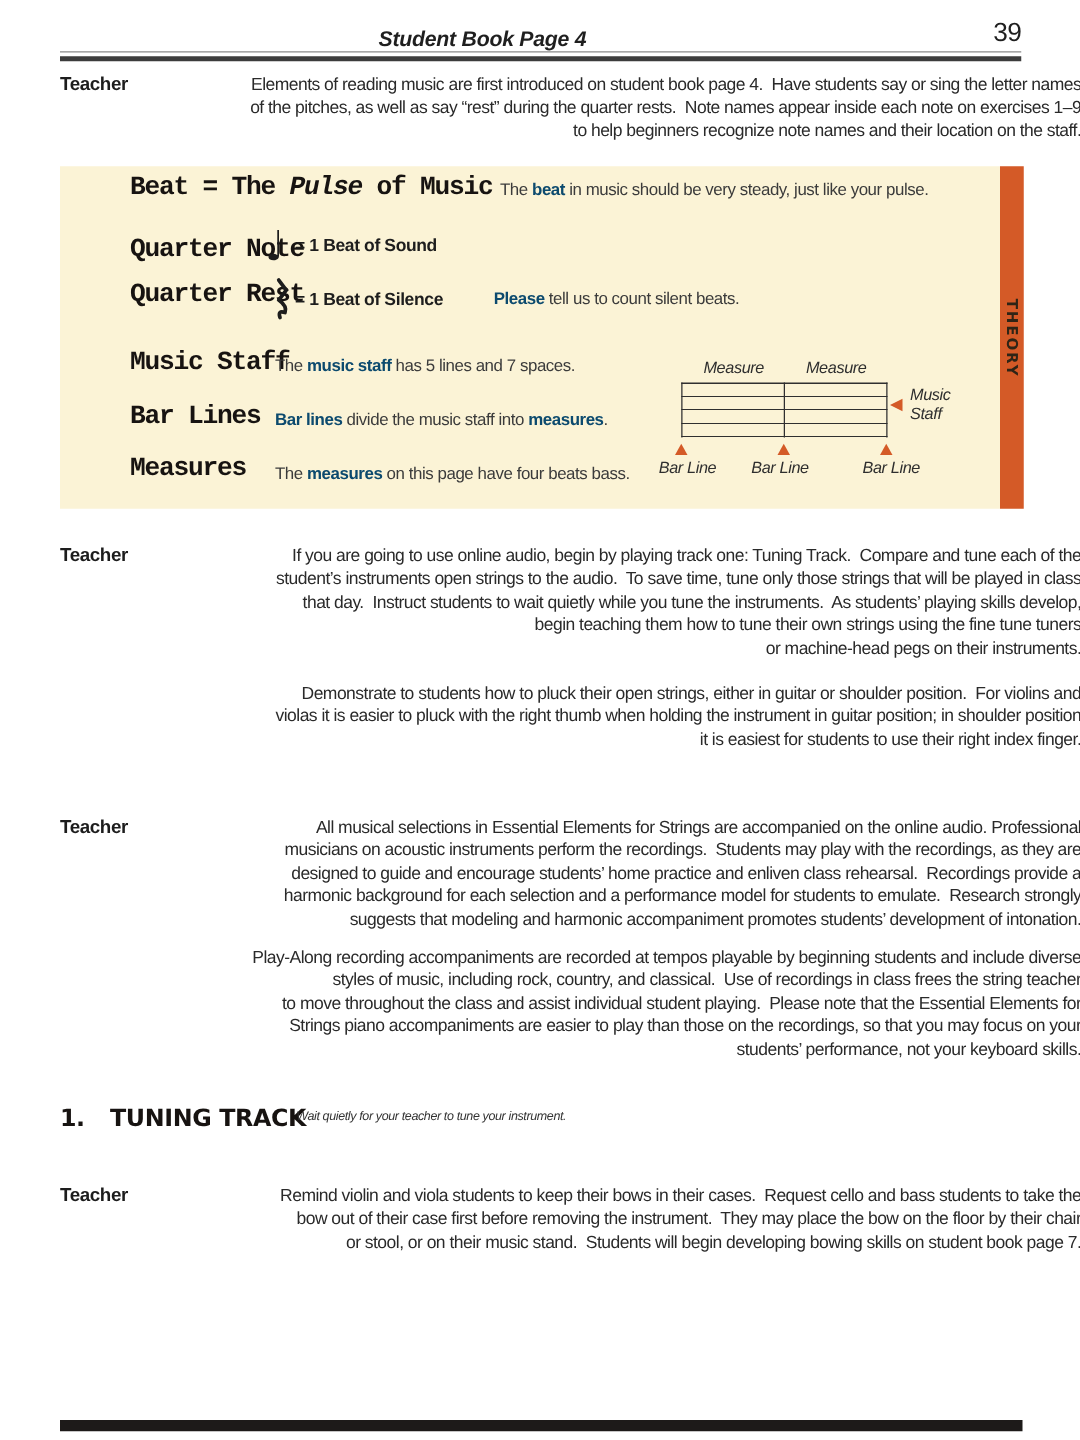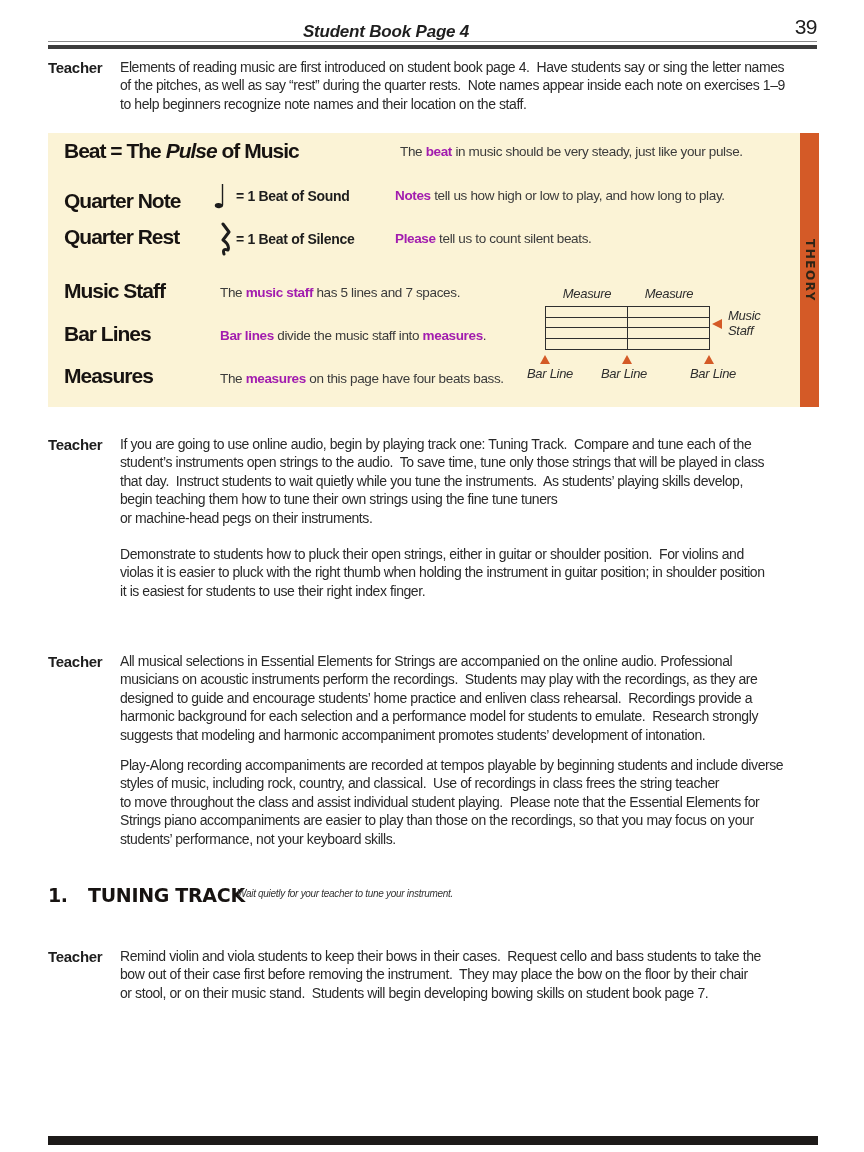--- a/index.html
+++ b/index.html
@@ -18,33 +18,33 @@
   
   .hdr-title{position:absolute;left:0;top:22px;width:772px;text-align:center;
     font-size:17px;font-style:italic;font-weight:600;color:#1f1f1f;letter-spacing:-0.2px;}
   .hdr-num{position:absolute;right:47px;top:15px;font-size:21px;color:#1f1f1f;letter-spacing:-0.5px;}
   .rule-thin{position:absolute;left:48px;width:769px;top:41px;height:1px;background:#8a8a8a;}
   .rule-thick{position:absolute;left:48px;width:769px;top:45px;height:4px;background:#3c3c3c;}
 
   
   .tlabel{position:absolute;left:48px;font-size:15px;font-weight:bold;color:#1d1d1d;letter-spacing:-0.3px;}
   .body{position:absolute;left:120px;width:745px;font-size:14px;line-height:18.4px;
-        letter-spacing:-0.42px;color:#2a2a2a;white-space:pre-wrap;}
+        letter-spacing:-0.42px;color:#2a2a2a;white-space:pre-wrap;text-align:right;}
 
   
   .tbox{position:absolute;left:48px;top:133px;width:752px;height:274px;background:var(--boxbg);}
   .theory-tab{position:absolute;left:800px;top:133px;width:19px;height:274px;background:var(--accent);
     display:flex;align-items:center;justify-content:center;}
   .theory-text{writing-mode:vertical-rl;font-size:12px;font-weight:bold;color:#2e2416;
     letter-spacing:1.5px;font-family:"DejaVu Sans",sans-serif;}
-  .h{position:absolute;font-family:Liberation Sans, sans-serif;font-weight:800;font-size:21px;
-     letter-spacing:-1px;color:#171311;white-space:nowrap;}
+  .h{position:absolute;font-family:Liberation Mono, monospace;font-weight:800;font-size:21px;
+     letter-spacing:-1px;color:#171311;white-space:nowrap;margin-left:40px;}
   .eq{position:absolute;font-size:14px;font-weight:bold;color:#1d1d1d;letter-spacing:-0.3px;white-space:nowrap;}
   .rt{position:absolute;font-size:13.5px;color:#3b3b3b;letter-spacing:-0.35px;white-space:nowrap;}
-  .rt .b{color:#a21caf;}
+  .rt .b{color:#0c4a6e;}
   .qnote{position:absolute;left:164px;top:44px;font-size:33px;color:#1d1d1d;
      font-family:"DejaVu Sans",sans-serif;}
   .qrest{position:absolute;left:170px;top:89px;}
 
   
   .dlabel{position:absolute;font-size:13px;font-style:italic;color:#2e2e2e;letter-spacing:-0.3px;
     text-align:center;white-space:pre-line;line-height:15px;}
   .staff{position:absolute;left:497px;top:173px;width:165px;height:44px;
     background-image:repeating-linear-gradient(to bottom,#2f2f2f 0,#2f2f2f 1px,transparent 1px,transparent 10.7px);}
   .vbar{position:absolute;top:173px;width:1px;height:44px;background:#2f2f2f;}
@@ -79,21 +79,20 @@
 of the pitches, as well as say “rest” during the quarter rests.  Note names appear inside each note on exercises 1–9
 to help beginners recognize note names and their location on the staff.</div>
 
   <div class="tbox">
     <div class="h" style="left:16px;top:6px"><span>Beat = The </span><span class="i">Pulse</span><span> of Music</span></div>
     <div class="rt" style="left:352px;top:11px"><span>The </span><span class="b">beat</span><span> in music should be very steady, just like your pulse.</span></div>
 
     <div class="h" style="left:16px;top:56px"><span>Quarter Note</span></div>
     <div class="qnote">♩</div>
     <div class="eq" style="left:188px;top:55px">= 1 Beat of Sound</div>
-    <div class="rt" style="left:347px;top:55px"><span class="b">Notes</span><span> tell us how high or low to play, and how long to play.</span></div>
 
     <div class="h" style="left:16px;top:92px"><span>Quarter Rest</span></div>
     <svg class="qrest" width="16" height="34" viewBox="0 0 16 34">
       <path d="M5 2 L11 10 L5 18 Q12 23 10 28 Q4 26 6 32" fill="none" stroke="#1d1d1d" stroke-width="3" stroke-linejoin="round" stroke-linecap="round"></path>
     </svg>
     <div class="eq" style="left:188px;top:98px">= 1 Beat of Silence</div>
     <div class="rt" style="left:347px;top:98px"><span class="b">Please</span><span> tell us to count silent beats.</span></div>
 
     <div class="h" style="left:16px;top:146px"><span>Music Staff</span></div>
     <div class="rt" style="left:172px;top:152px"><span>The </span><span class="b">music staff</span><span> has 5 lines and 7 spaces.</span></div>

